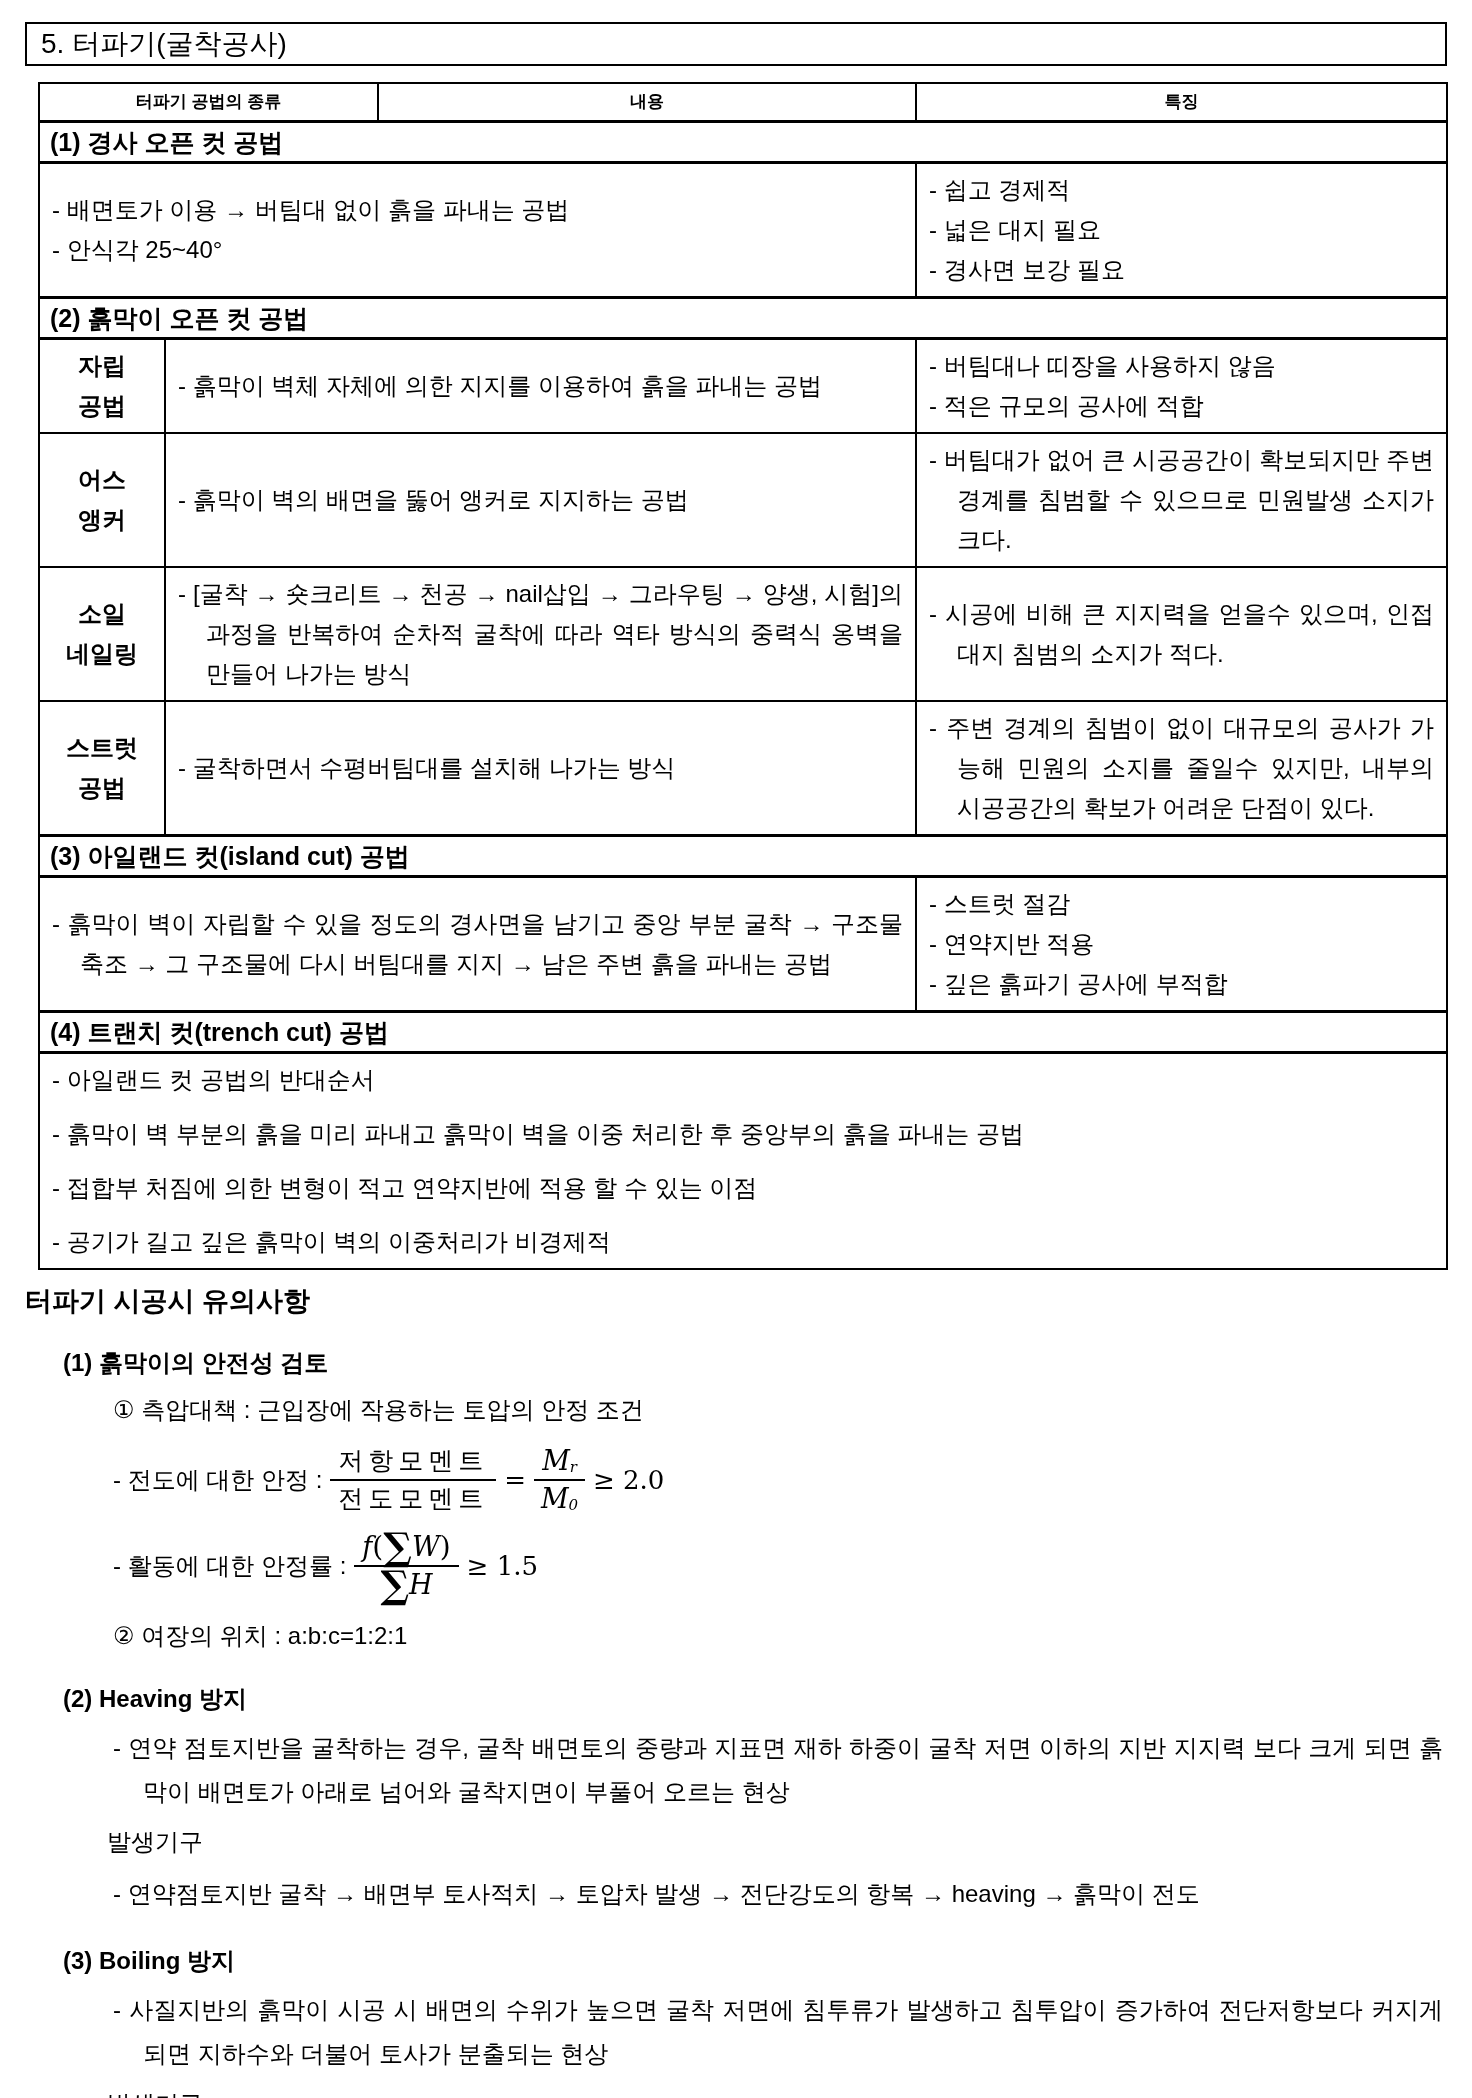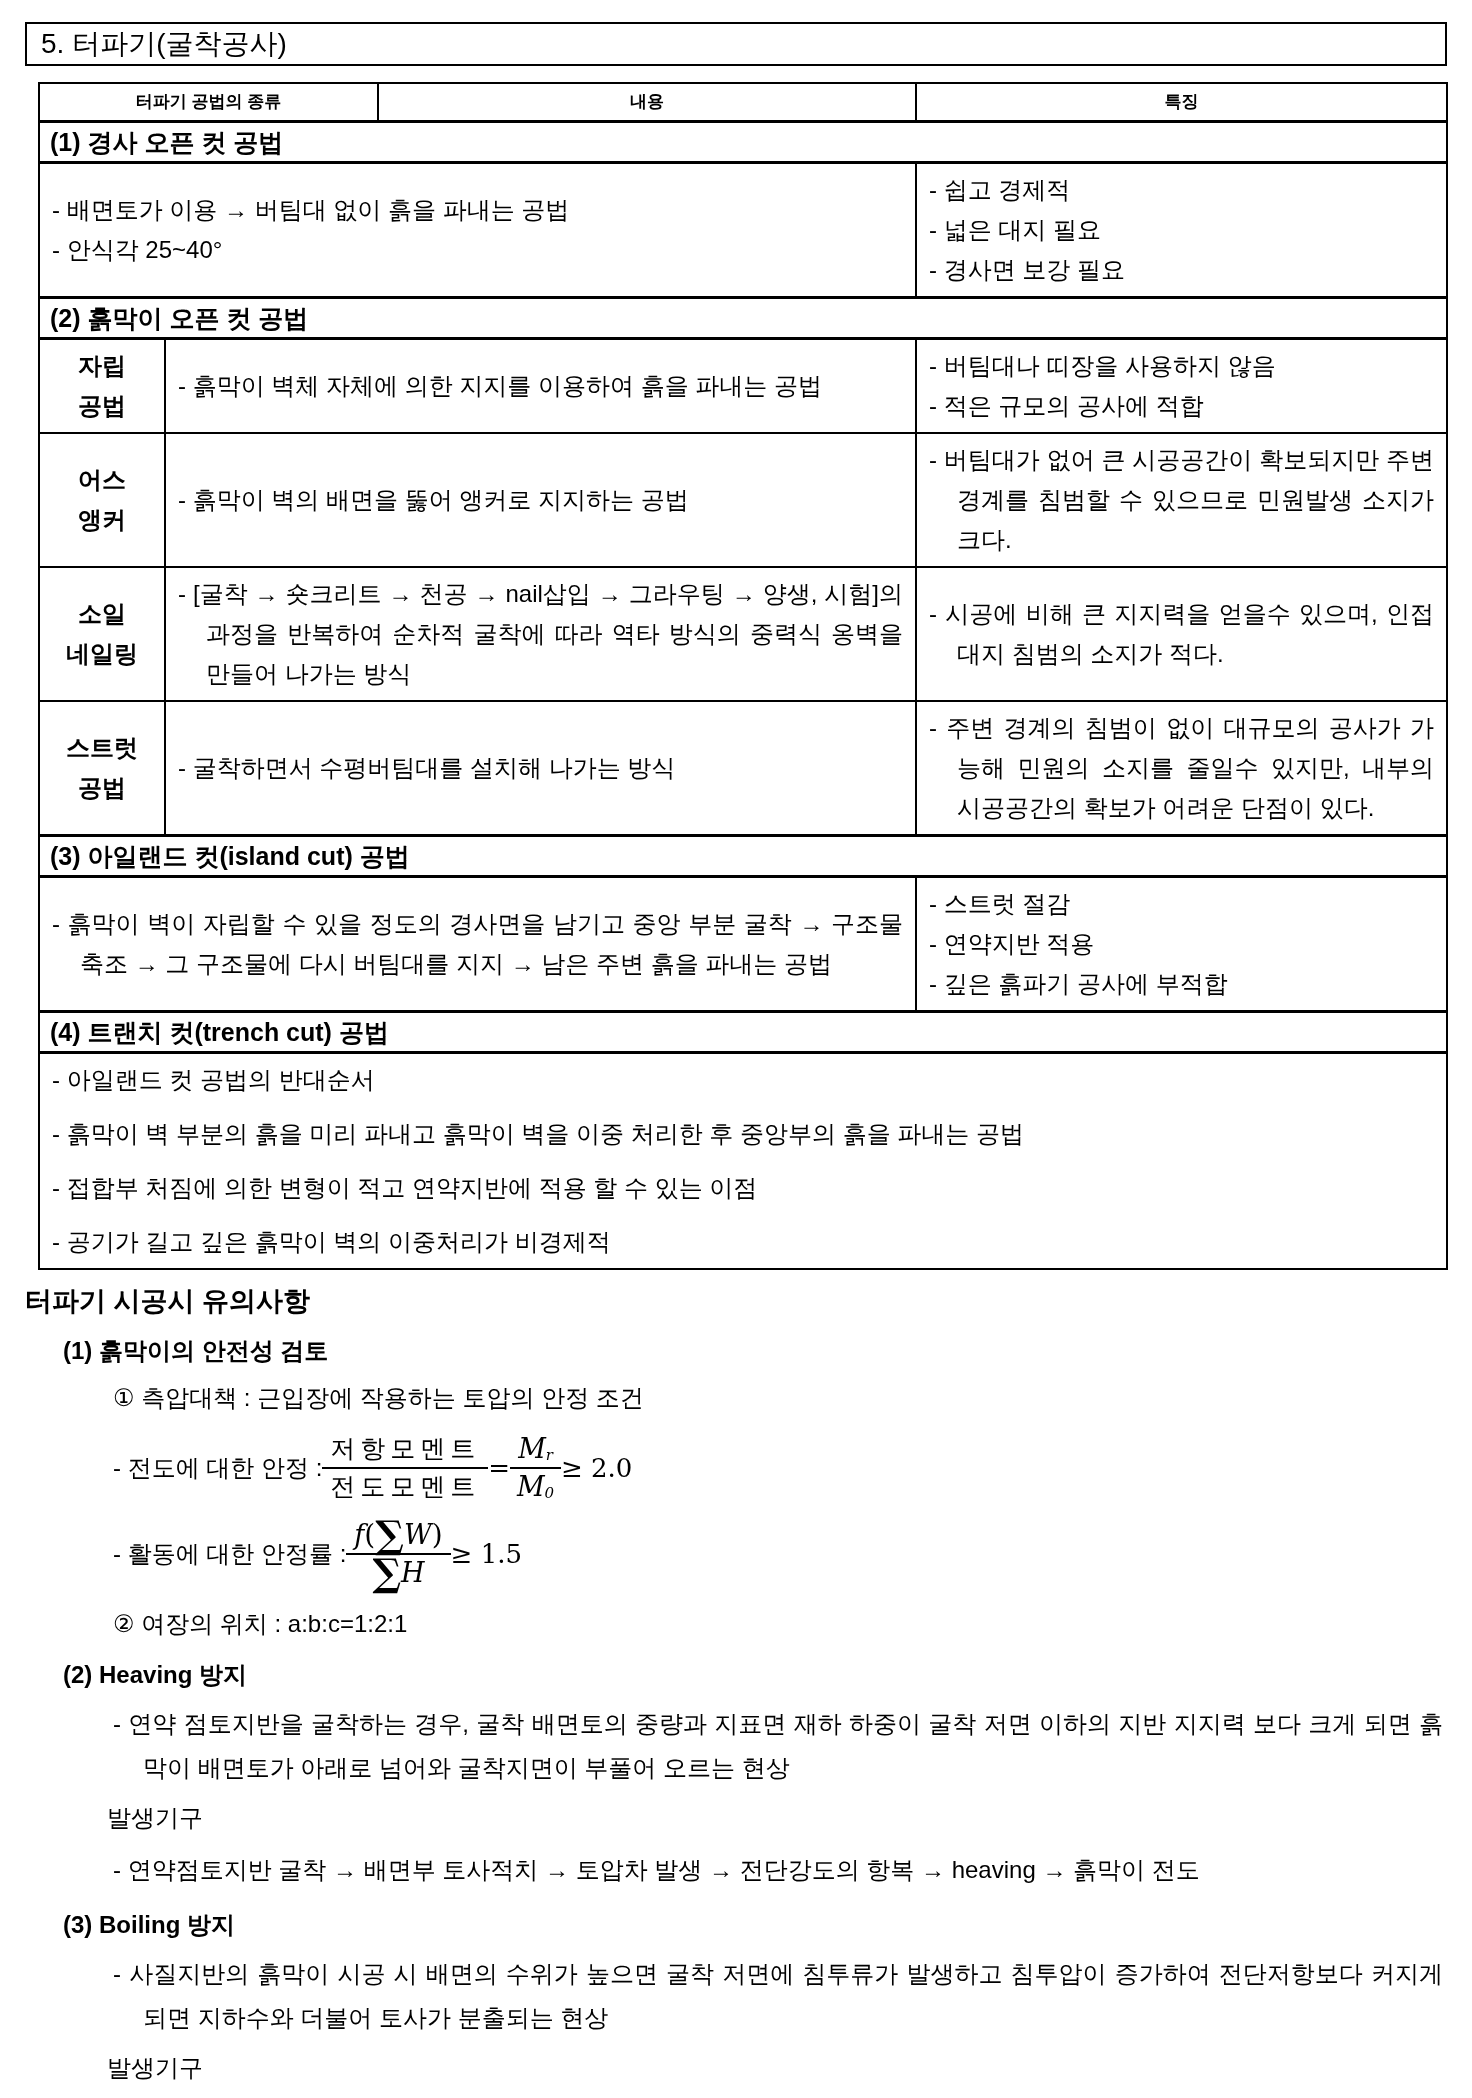--- a/index.html
+++ b/index.html
@@ -34,29 +34,29 @@
   tr.sechead td {
     font-weight:bold; font-size:25px;
     line-height:30px; padding:4px 10px;
     border-top-width:3px; border-bottom-width:3px;
   }
   td.lbl { font-weight:bold; text-align:center; padding:6px 4px; }
   .bl { padding-left:28px; text-indent:-28px; text-align:justify; }
   td.wide .bl + .bl { margin-top:14px; }
   .notes { margin-top:14px; font-size:24px; }
   .notes-title { font-weight:bold; font-size:27px; line-height:34px; }
-  .nheading { font-weight:bold; font-size:24px; line-height:34px; margin:16px 0 0 38px; }
+  .nheading { font-weight:bold; font-size:24px; line-height:34px; margin:28px 0 0 38px; }
   .nitem { margin:12px 0 0 88px; line-height:36px; }
   .nbullet {
     margin:10px 0 0 88px; padding-left:30px; text-indent:-30px;
     line-height:44px; text-align:justify; width:1330px;
   }
   .nmech-label { margin:8px 0 0 82px; line-height:40px; }
   .formula {
-    display:flex; align-items:center; gap:0;
+    display:flex; align-items:center; gap:8px;
     margin:18px 0 18px 88px;
   }
   .f-label { font-size:24px; white-space:nowrap; }
   .frac {
     display:inline-flex; flex-direction:column; align-items:center;
     font-family:"DejaVu Serif","Liberation Serif",serif; font-size:25px; line-height:30px;
   }
   .frac .num { border-bottom:2px solid #000; padding:0 8px 3px 8px; display:flex; align-items:center; }
   .frac .den { padding-top:3px; display:flex; align-items:center; }
   .kr-frac .num, .kr-frac .den { letter-spacing:5px; }

